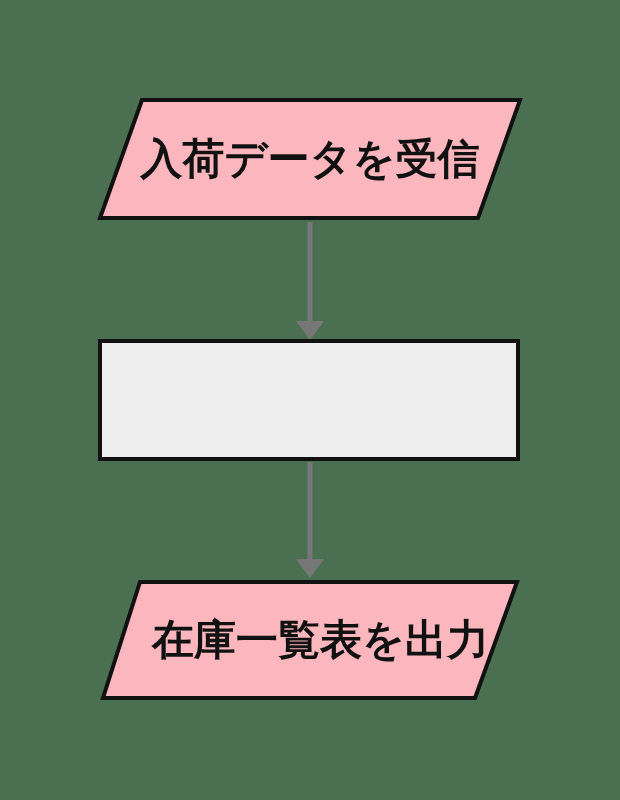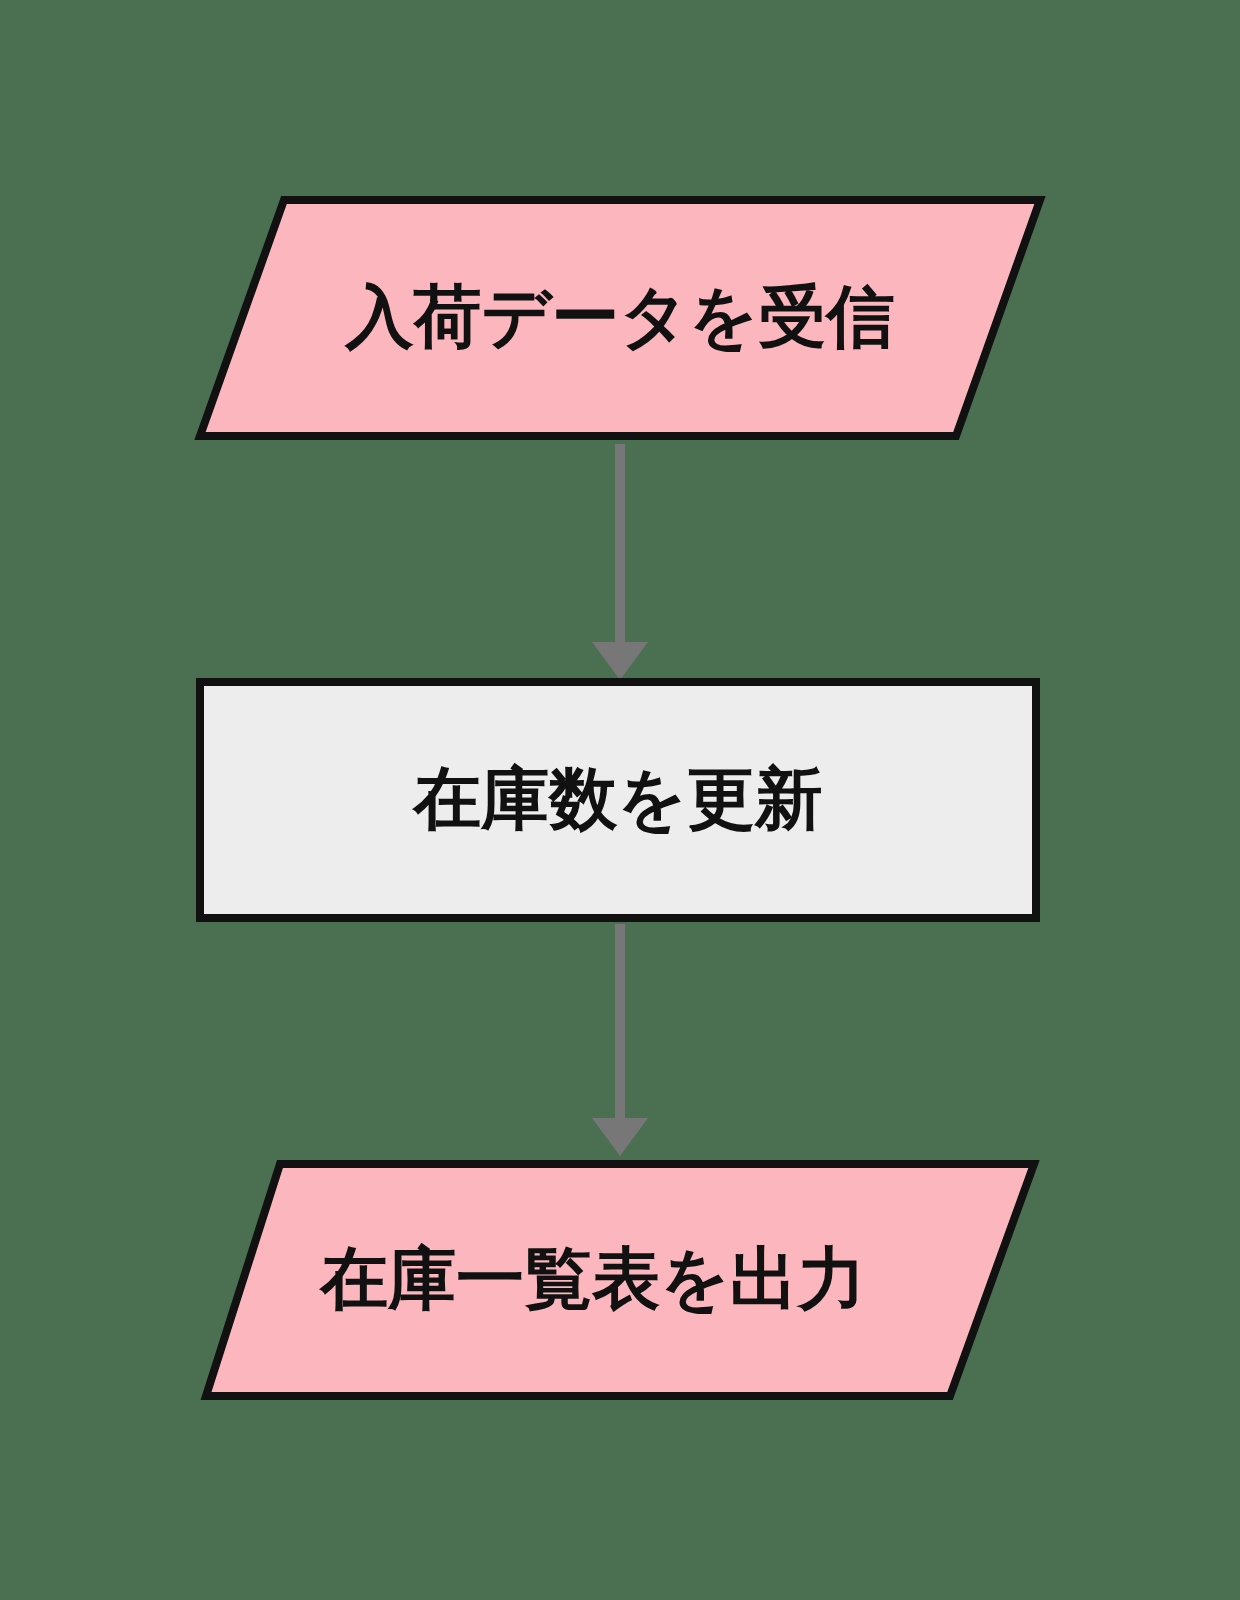--- a/index.html
+++ b/index.html
@@ -35,31 +35,31 @@
   }
   .node-label {
     position: absolute;
     display: flex;
     flex-direction: column;
     align-items: center;
     justify-content: center;
     text-align: center;
     color: #111111;
     font-weight: bold;
-    font-size: 34px;
+    font-size: 42px;
     line-height: 48px;
     pointer-events: none;
   }
   .label-line {
     display: block;
     white-space: nowrap;
   }
   .label-node1 { left: 100px; top: 100px; width: 420px; height: 118px; }
   .label-node2 { left: 100px; top: 341px; width: 418px; height: 118px; }
-  .label-node3 { left: 88px; top: 582px; width: 417px; height: 116px; }
+  .label-node3 { left: 112px; top: 582px; width: 417px; height: 116px; }
 </style>
 </head>
 <body>
 
 <div class="canvas">
 
   <svg class="diagram-svg" viewBox="0 0 620 800">
 
     <polygon class="node-shape" points="142,100 520,100 478,218 100,218" fill="#FBB7BD"></polygon>
 
@@ -71,21 +71,18 @@
     <line class="arrow-line" x1="310" y1="462" x2="310" y2="559"></line>
     <polygon class="arrow-head" points="296,559 324,559 310,578"></polygon>
 
     <polygon class="node-shape" points="140,582 517,582 475,698 103,698" fill="#FBB7BD"></polygon>
   </svg>
 
   <div class="node-label label-node1">
     <span class="label-line">入荷データを受信</span>
   </div>
 
-  <div class="node-label label-node2">
-    <span class="label-line">在庫数を更新</span>
-  </div>
 
   <div class="node-label label-node3">
     <span class="label-line">在庫一覧表を出力</span>
   </div>
 
 </div>
 
 </body></html>

